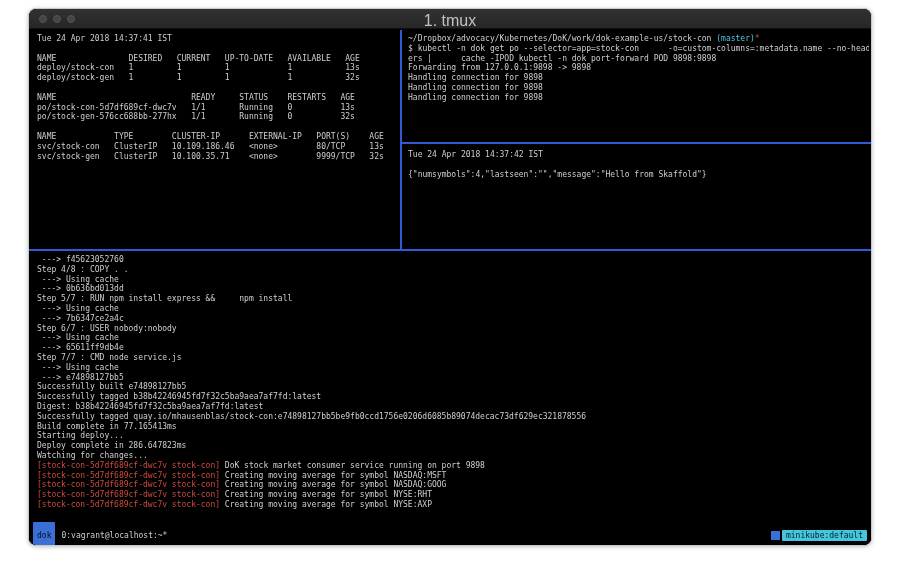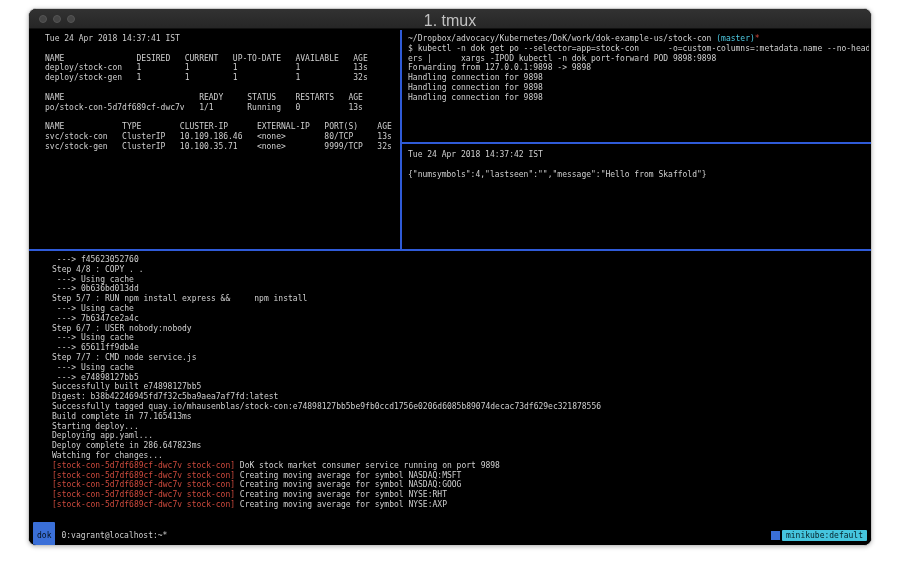--- a/index.html
+++ b/index.html
@@ -25,27 +25,27 @@
   .tl-btn{width:8px;height:8px;border-radius:50%;background:#454545;border:1px solid #555;display:inline-block;}
   .title{
     position:absolute;left:0;right:0;top:3px;text-align:center;
     font-family:"Liberation Sans","DejaVu Sans",sans-serif;font-size:16px;color:#c2c2c2;
   }
   .term{position:absolute;left:0;top:21px;right:0;bottom:0;background:#000;}
   .pane{position:absolute;overflow:hidden;font-size:8px;line-height:9.8px;color:var(--text);}
   .tline{white-space:pre;}
   .cyan{color:var(--cyan);}
   .red{color:var(--red);}
-  .pane-tl{left:8px;top:0;width:371px;height:219px;padding:4px 2px 0 8px;}
+  .pane-tl{left:0;top:0;width:371px;height:219px;padding:4px 2px 0 8px;}
   .vdiv{position:absolute;left:371px;top:0;width:2px;height:219px;background:var(--pane_border);}
   .pane-tr1{left:377px;top:0;right:2px;height:108px;padding:4px 0 0 2px;}
   .hdiv-right{position:absolute;left:373px;top:112px;right:0;height:2px;background:var(--pane_border);}
   .pane-tr2{left:377px;top:118px;right:2px;height:100px;padding:2px 0 0 2px;}
   .hdiv-full{position:absolute;left:0;top:219px;width:100%;height:2px;background:var(--pane_border);}
-  .pane-bottom{left:0;top:221px;right:0;bottom:17px;padding:4px 2px 0 23px;}
+  .pane-bottom{left:0;top:221px;right:0;bottom:17px;padding:4px 2px 0 8px;}
   .statusbar{
     position:absolute;left:0;right:0;bottom:3px;height:13px;background:#000;
     display:flex;align-items:center;font-size:8px;color:#bdbdbd;padding:0 4px;
   }
   .session-chip{background:var(--session_bg);color:#06121f;padding:9px 4px;border-radius:1px;}
   .window-item{margin-left:6px;color:#cfcfcf;}
   .sb-spacer{flex:1;}
   .ctx-icon{width:9px;height:9px;background:var(--session_bg);display:inline-block;margin-right:2px;}
   .ctx-chip{background:var(--context_bg);color:#06222a;padding:1px 4px;border-radius:1px;}
 </style>
@@ -67,32 +67,33 @@
 
     <div class="pane pane-tl">
         <div class="tline"><span>Tue 24 Apr 2018 14:37:41 IST</span></div>
         <div class="tline">&nbsp;</div>
         <div class="tline"><span>NAME               DESIRED   CURRENT   UP-TO-DATE   AVAILABLE   AGE</span></div>
         <div class="tline"><span>deploy/stock-con   1         1         1            1           13s</span></div>
         <div class="tline"><span>deploy/stock-gen   1         1         1            1           32s</span></div>
         <div class="tline">&nbsp;</div>
         <div class="tline"><span>NAME                            READY     STATUS    RESTARTS   AGE</span></div>
         <div class="tline"><span>po/stock-con-5d7df689cf-dwc7v   1/1       Running   0          13s</span></div>
+        <div class="tline"><span>po/stock-gen-576cc688bb-277hx   1/1       Running   0          32s</span></div>
         <div class="tline">&nbsp;</div>
         <div class="tline"><span>NAME            TYPE        CLUSTER-IP      EXTERNAL-IP   PORT(S)    AGE</span></div>
         <div class="tline"><span>svc/stock-con   ClusterIP   10.109.186.46   &lt;none&gt;        80/TCP     13s</span></div>
         <div class="tline"><span>svc/stock-gen   ClusterIP   10.100.35.71    &lt;none&gt;        9999/TCP   32s</span></div>
       </div>
 
     <div class="vdiv"></div>
 
     <div class="pane pane-tr1">
         <div class="tline"><span>~/Dropbox/advocacy/Kubernetes/DoK/work/dok-example-us/stock-con </span><span class="cyan">(master)</span><span class="red">*</span></div>
         <div class="tline"><span>$ kubectl -n dok get po --selector=app=stock-con      -o=custom-columns=:metadata.name --no-head</span></div>
-        <div class="tline"><span>ers |      xargs -IPOD kubectl -n dok port-forward POD 9898:9898</span></div>
+        <div class="tline"><span>ers |      cache -IPOD kubectl -n dok port-forward POD 9898:9898</span></div>
         <div class="tline"><span>Forwarding from 127.0.0.1:9898 -&gt; 9898</span></div>
         <div class="tline"><span>Handling connection for 9898</span></div>
         <div class="tline"><span>Handling connection for 9898</span></div>
         <div class="tline"><span>Handling connection for 9898</span></div>
       </div>
 
     <div class="hdiv-right"></div>
 
     <div class="pane pane-tr2">
         <div class="tline"><span>Tue 24 Apr 2018 14:37:42 IST</span></div>
@@ -110,25 +111,25 @@
         <div class="tline"><span>Step 5/7 : RUN npm install express &amp;&amp;     npm install</span></div>
         <div class="tline"><span> ---&gt; Using cache</span></div>
         <div class="tline"><span> ---&gt; 7b6347ce2a4c</span></div>
         <div class="tline"><span>Step 6/7 : USER nobody:nobody</span></div>
         <div class="tline"><span> ---&gt; Using cache</span></div>
         <div class="tline"><span> ---&gt; 65611ff9db4e</span></div>
         <div class="tline"><span>Step 7/7 : CMD node service.js</span></div>
         <div class="tline"><span> ---&gt; Using cache</span></div>
         <div class="tline"><span> ---&gt; e74898127bb5</span></div>
         <div class="tline"><span>Successfully built e74898127bb5</span></div>
+        <div class="tline"><span>Successfully tagged b38b42246945fd7f32c5ba9aea7af7fd:latest</span></div>
         <div class="tline"><span>Digest: b38b42246945fd7f32c5ba9aea7af7fd:latest</span></div>
         <div class="tline"><span>Successfully tagged quay.io/mhausenblas/stock-con:e74898127bb5be9fb0ccd1756e0206d6085b89074decac73df629ec321878556</span></div>
         <div class="tline"><span>Build complete in 77.165413ms</span></div>
         <div class="tline"><span>Starting deploy...</span></div>
-        <div class="tline"><span>Deploying app.yaml...</span></div>
         <div class="tline"><span>Deploy complete in 286.647823ms</span></div>
         <div class="tline"><span>Watching for changes...</span></div>
         <div class="tline"><span class="red">[stock-con-5d7df689cf-dwc7v stock-con]</span><span> DoK stock market consumer service running on port 9898</span></div>
         <div class="tline"><span class="red">[stock-con-5d7df689cf-dwc7v stock-con]</span><span> Creating moving average for symbol NASDAQ:MSFT</span></div>
         <div class="tline"><span class="red">[stock-con-5d7df689cf-dwc7v stock-con]</span><span> Creating moving average for symbol NASDAQ:GOOG</span></div>
         <div class="tline"><span class="red">[stock-con-5d7df689cf-dwc7v stock-con]</span><span> Creating moving average for symbol NYSE:RHT</span></div>
         <div class="tline"><span class="red">[stock-con-5d7df689cf-dwc7v stock-con]</span><span> Creating moving average for symbol NYSE:AXP</span></div>
       </div>
 
     <div class="statusbar">

